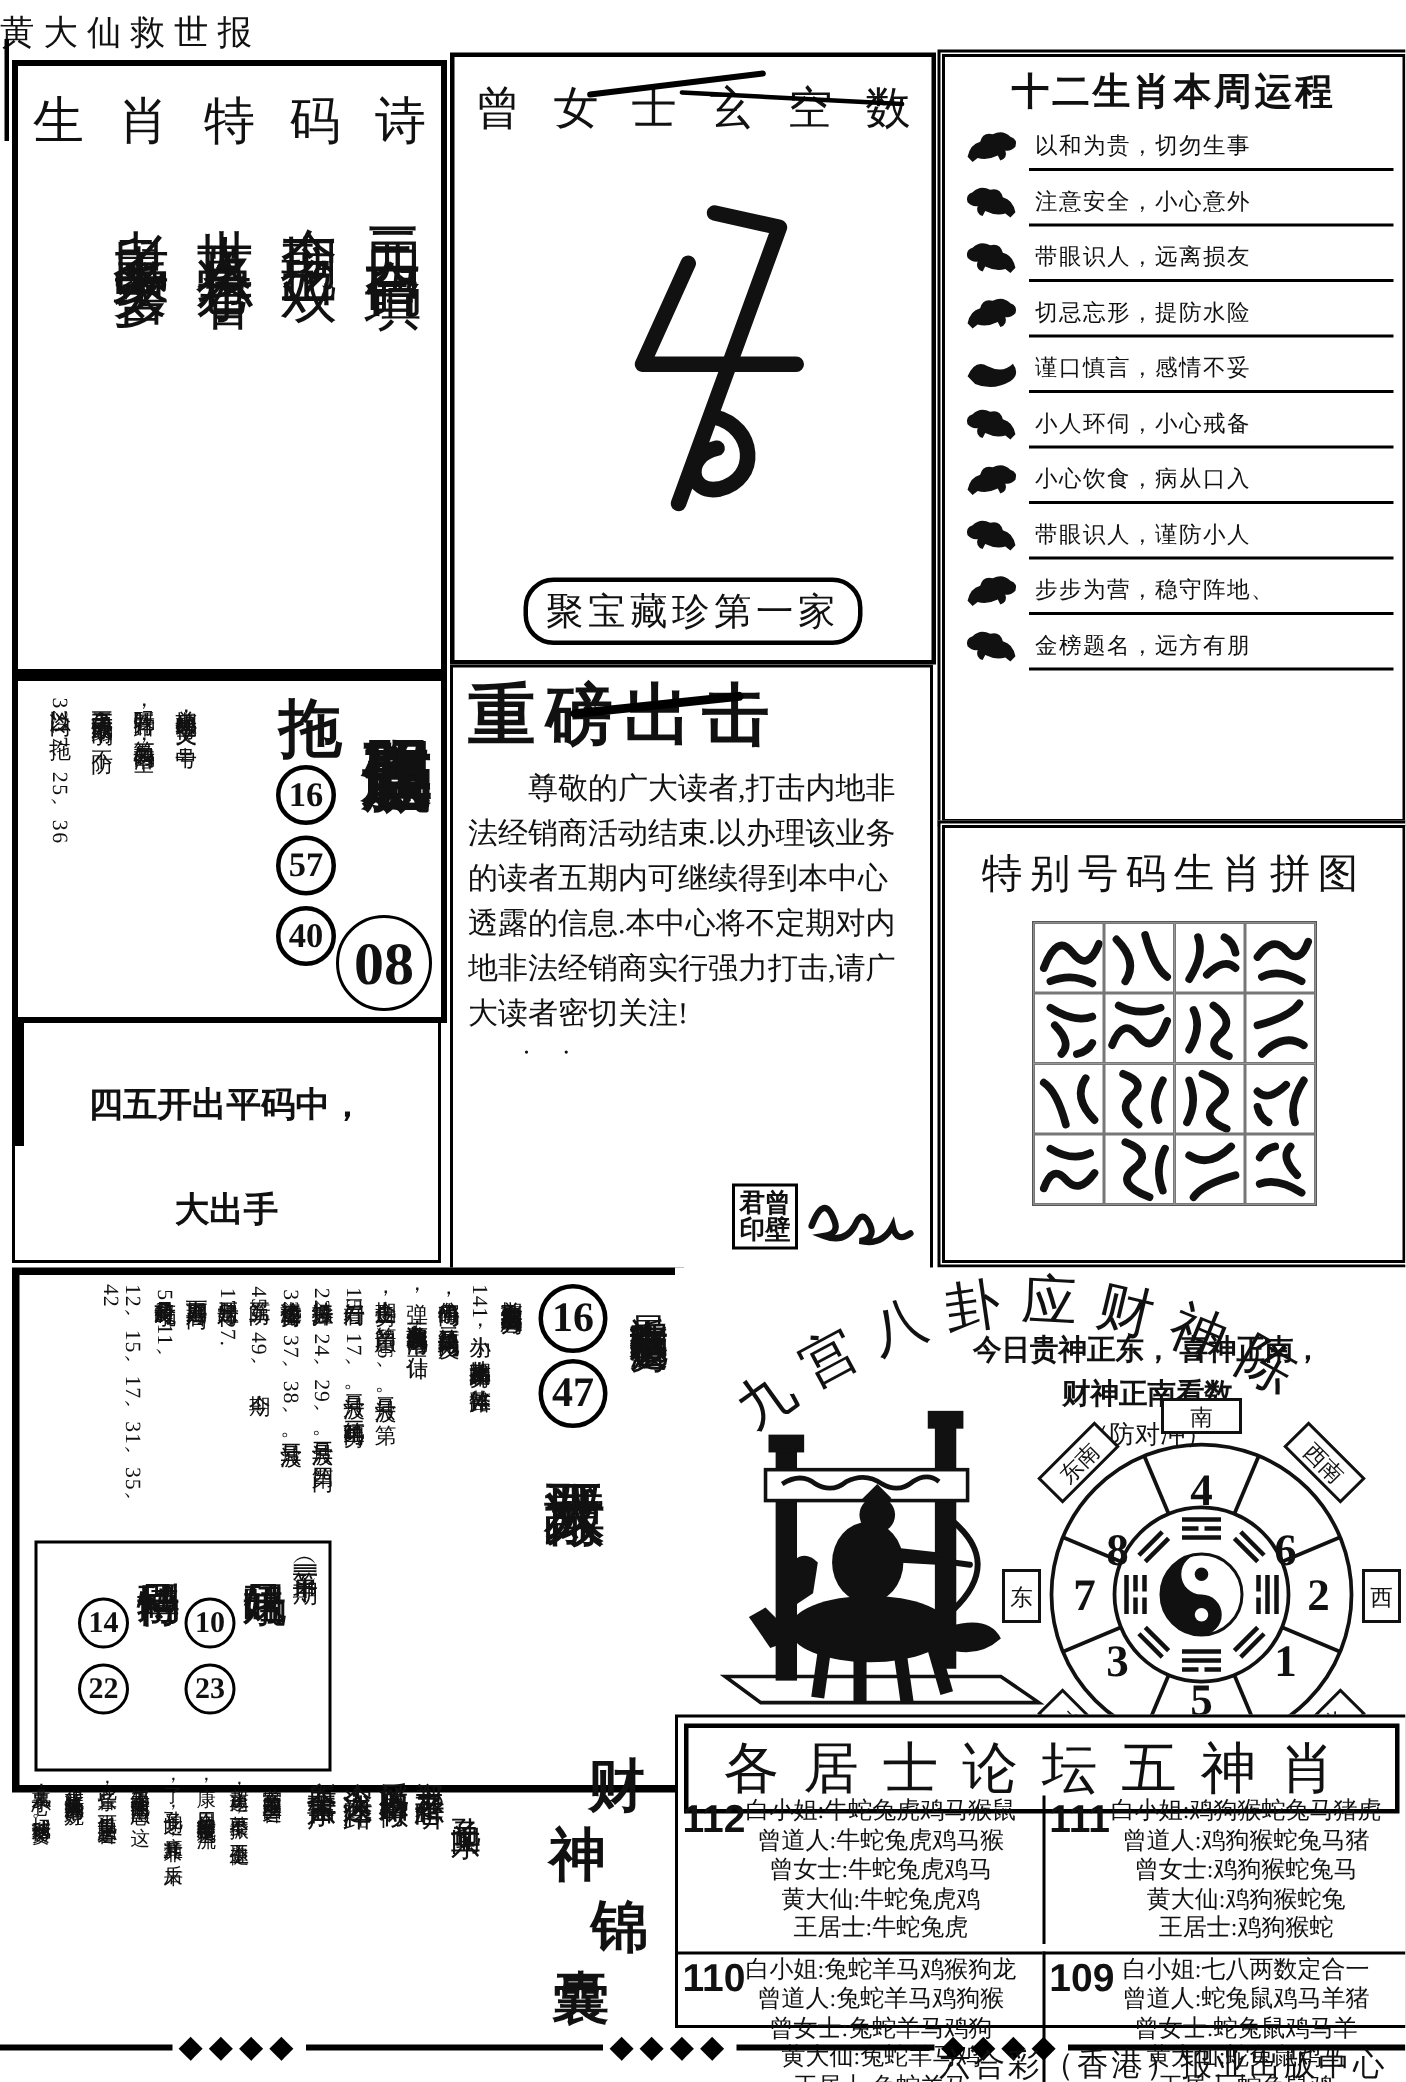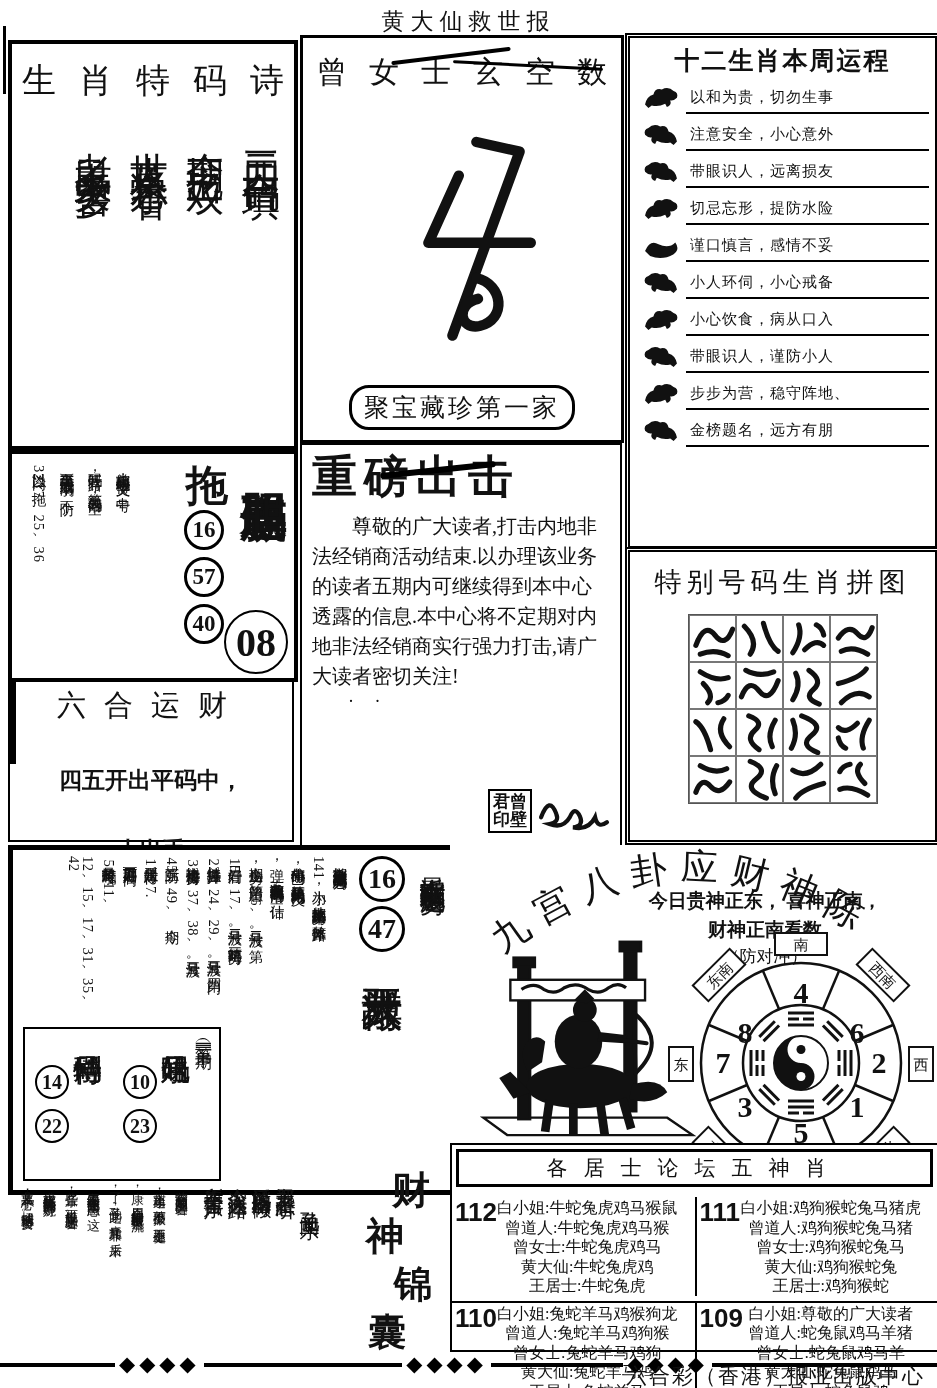--- a/index.html
+++ b/index.html
@@ -6,21 +6,21 @@
   body{font-family:"Liberation Serif","DejaVu Serif",serif;color:#111;}
   #page{position:relative;width:937px;height:1388px;margin:0 auto;background:#fff;overflow:hidden;}
   .abs{position:absolute;}
   .v{writing-mode:vertical-rl;text-orientation:mixed;}
   .box{position:absolute;background:#fff;}
   .circle{border:3px solid #000;border-radius:50%;display:flex;align-items:center;justify-content:center;font-weight:bold;background:#fff;box-sizing:border-box;}
   .strike{position:absolute;background:#000;height:4px;border-radius:3px;}
   svg text{font-family:"Liberation Serif","DejaVu Serif",serif;}
 
   
-  #hdr{left:0;top:6px;width:937px;text-align:center;font-size:23px;letter-spacing:6px;}
+  #hdr{left:0;top:6px;width:937px;text-align:left;font-size:23px;letter-spacing:6px;}
   #tl-tick{left:3px;top:26px;width:3px;height:68px;background:#000;}
 
   
   #poemBox{left:8px;top:40px;width:282px;height:402px;border:4px solid #000;}
   #poemBox .t{display:flex;justify-content:space-between;padding:14px 10px 0 10px;font-size:34px;}
   #poemCols{position:absolute;left:20px;top:78px;right:14px;bottom:10px;}
   #poemCols .pc{font-size:38px;letter-spacing:5px;margin-left:18px;line-height:1;}
 
   
   #tuoBox{left:8px;top:450px;width:282px;height:224px;border:4px solid #000;}
@@ -72,40 +72,40 @@
   #trFlow{position:absolute;left:8px;top:6px;right:6px;bottom:6px;}
   #trTitleCol{font-size:26px;letter-spacing:1px;margin-left:8px;line-height:1;}
   #trBigCol{writing-mode:horizontal-tb;width:58px;height:100%;display:flex;flex-direction:column;align-items:center;gap:4px;margin-left:6px;}
   #trBigCol .circle{width:46px;height:46px;font-size:28px;flex:none;}
   #trBigTx{writing-mode:vertical-rl;font-size:42px;line-height:1;}
   .tcol{font-size:14.5px;margin-left:6.5px;letter-spacing:0.5px;line-height:1;}
   .tshort{height:162px;}
   #trInner{position:absolute;left:10px;bottom:9px;width:198px;height:154px;border:2px solid #000;display:flex;flex-direction:row-reverse;justify-content:flex-start;padding:4px;box-sizing:border-box;}
   #trInner .per{font-size:17px;letter-spacing:1px;margin-left:2px;}
   #trInner .big{font-size:29px;line-height:1;margin-left:4px;}
-  #trInner .nums{display:flex;flex-direction:column;justify-content:center;gap:10px;margin-left:21px;}
+  #trInner .nums{display:flex;flex-direction:column;justify-content:center;gap:10px;margin-left:4px;}
   #trInner .circle{width:34px;height:34px;font-size:20px;border-width:2.5px;}
 
   
   #jgArea{left:450px;top:845px;width:487px;height:300px;}
   #jgSub{position:absolute;left:150px;top:42px;width:330px;text-align:center;font-size:19px;font-weight:bold;line-height:1.5;}
   #jgSub .s3{font-size:17px;font-weight:normal;}
 
   
   #kzPoem{left:200px;top:1172px;height:180px;font-size:20px;}
   #kzPoem div{margin-left:4px;letter-spacing:2px;line-height:1;}
   #kzPoem .tt{padding-top:24px;}
   #cmt{left:12px;top:1182px;height:178px;font-size:13px;}
   #cmt div{margin-left:9px;letter-spacing:1px;line-height:1;}
   #csn{left:366px;top:1165px;width:66px;height:190px;}
   #csn span{position:absolute;font-size:38px;font-weight:900;}
 
   
   #fmBox{left:450px;top:1143px;width:485px;height:205px;border:2px solid #000;}
-  #fmTitle{margin:4px;border:3px solid #000;text-align:center;font-size:21px;letter-spacing:16px;padding:2px 0;}
+  #fmTitle{margin:4px;border:3px solid #000;text-align:center;font-size:37px;letter-spacing:16px;padding:2px 0;}
   #fmGrid{position:absolute;left:0;right:0;top:52px;bottom:0;display:grid;grid-template-columns:1fr 1fr;grid-template-rows:1fr 1fr;row-gap:5px;}
   .fmCell{position:relative;border-left:2px solid #000;padding:1px 2px 0 30px;}
   .fmCell:nth-child(odd){border-left:none;}
   .fmCell:nth-child(n+3){border-top:2px solid #000;}
   .fmCell .num{position:absolute;left:3px;top:0;font-size:26px;font-weight:bold;font-family:"Liberation Sans","DejaVu Sans",sans-serif;}
   .fmCell .fl{text-align:center;font-size:16px;line-height:1.22;white-space:nowrap;}
 
   
   #ftr{left:0;top:1352px;width:937px;display:flex;align-items:center;}
   #ftr .hr{height:4px;background:#000;}
@@ -268,21 +268,20 @@
       <div>君曾</div>
       <div>印壁</div>
     </div>
     <svg id="zbSign" width="76" height="44" viewBox="0 0 90 50">
       <path d="M6,30 q10,-26 18,-4 q4,10 -8,12 q16,6 24,-8 q6,-14 12,-1 q5,11 -8,13 q18,4 26,-12 q3,14 14,6" fill="none" stroke="#111" stroke-width="5" stroke-linecap="round"></path>
     </svg>
   </div>
 
   <div id="liuheBox" class="box">
     <div id="liuheCorner"></div>
-    <div class="t">六合运财</div>
     <div class="l">四五开出平码中，</div>
     <div class="l">大出手</div>
     <div class="l">七八两数定合一，</div>
     <div class="l">本期旺</div>
     <div class="n">（欲钱去买打更的生肖）</div>
   </div>
 
   <div id="pzBox" class="box">
     <div class="t">特别号码生肖拼图</div>
     <div id="pzGrid">
@@ -573,21 +572,21 @@
       <div class="fmCell">
         <div class="num">110</div>
         <div class="fl">白小姐:兔蛇羊马鸡猴狗龙</div>
         <div class="fl">曾道人:兔蛇羊马鸡狗猴</div>
         <div class="fl">曾女士:兔蛇羊马鸡狗</div>
         <div class="fl">黄大仙:兔蛇羊马鸡</div>
         <div class="fl">王居士:兔蛇羊马</div>
       </div>
       <div class="fmCell">
         <div class="num">109</div>
-        <div class="fl">白小姐:尊敬的广大读者</div>
+        <div class="fl">白小姐:七八两数定合一</div>
         <div class="fl">曾道人:蛇兔鼠鸡马羊猪</div>
         <div class="fl">曾女士:蛇兔鼠鸡马羊</div>
         <div class="fl">黄大仙:蛇兔鼠鸡马</div>
         <div class="fl">王居士:蛇兔鼠鸡</div>
       </div>
     </div>
   </div>
 
   <div id="ftr" class="abs">
     <div class="hr" style="width:115px;"></div>

